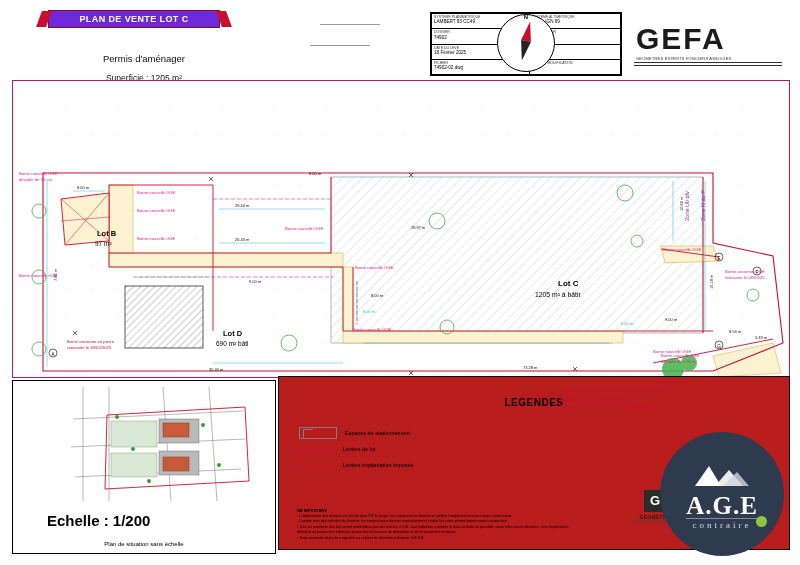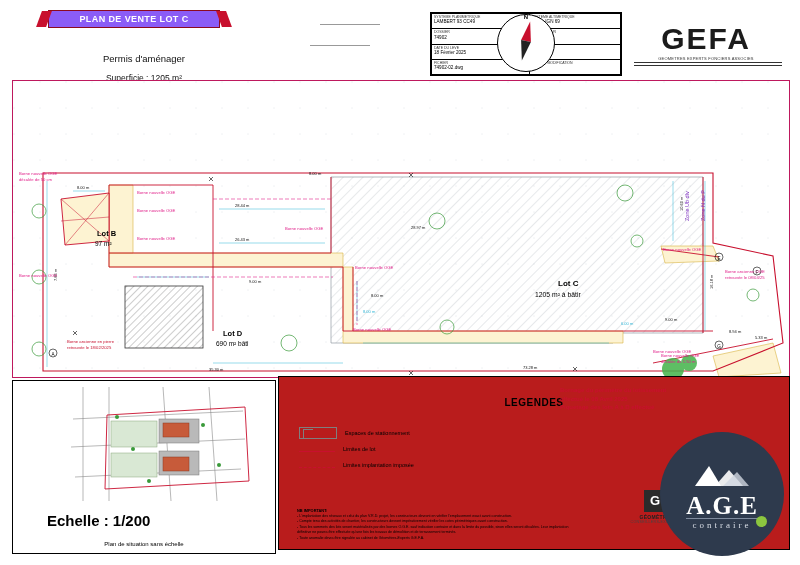--- a/index.html
+++ b/index.html
@@ -20,21 +20,21 @@
     width: 800px; height: 565px;
     background: #ffffff;
   }
   .abs { position: absolute; }
 
   
   .title-block {
     left: 14px; top: 10px; width: 260px; height: 62px;
   }
   .title-bar {
-    background: #8b5cf6;
+    background: #6d28d9;
     color: #ffffff;
     font-size: 9px;
     font-weight: bold;
     letter-spacing: .4px;
     text-align: center;
     padding: 3px 0 3px 0;
     border: 1px solid #8c0a20;
     width: 170px;
     margin-left: 34px;
     position: relative;
@@ -120,21 +120,21 @@
   }
 
   
   .gefa {
     left: 636px; top: 22px; width: 140px; height: 34px;
     font-family: "Liberation Sans", sans-serif;
     font-weight: bold;
     font-size: 30px;
     letter-spacing: 2px;
     color: #1b1b1b;
-    text-align: center;
+    text-align: left;
     line-height: 34px;
   }
   .gefa .gefa-sub {
     position: absolute; left: 0; right: 0; bottom: -6px;
     font-size: 4px; font-weight: normal; letter-spacing: .2px;
     color: #333; line-height: 6px;
   }
   .gefa-rule { position: absolute; left: 634px; top: 62px; width: 148px; height: 1px; background: #333; }
   .gefa-rule2 { position: absolute; left: 634px; top: 65px; width: 148px; height: 1px; background: #333; }
 

